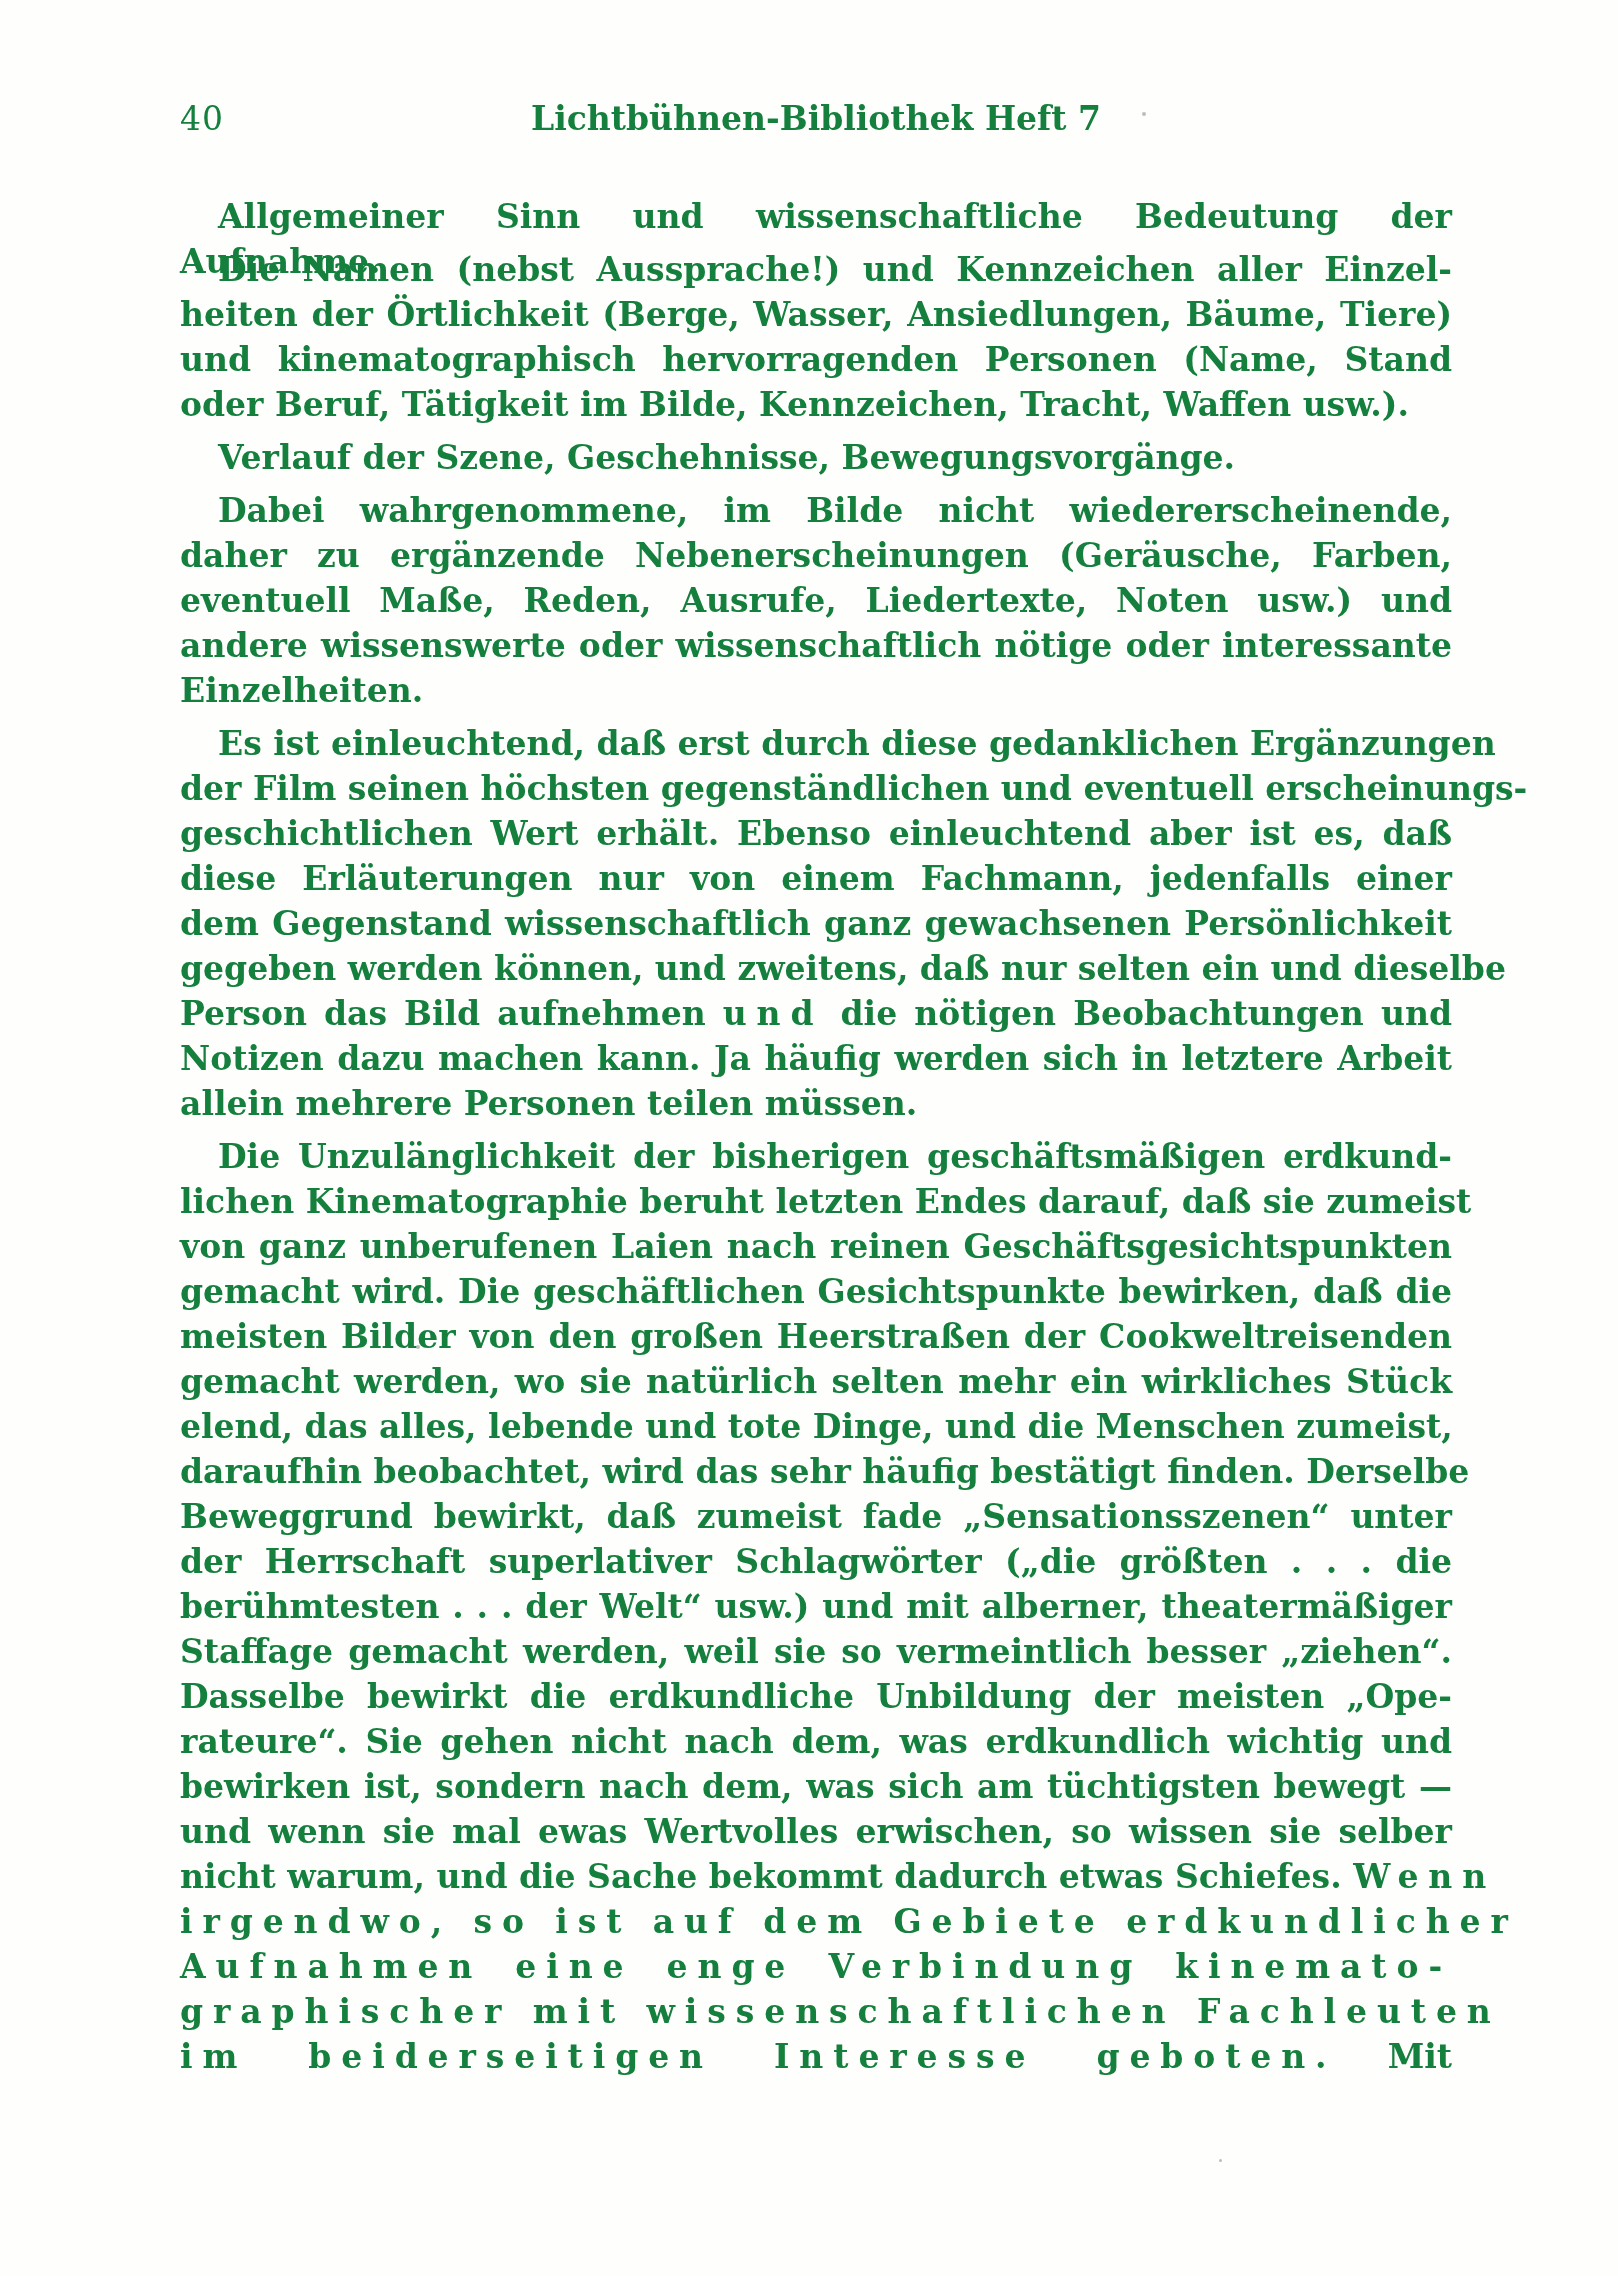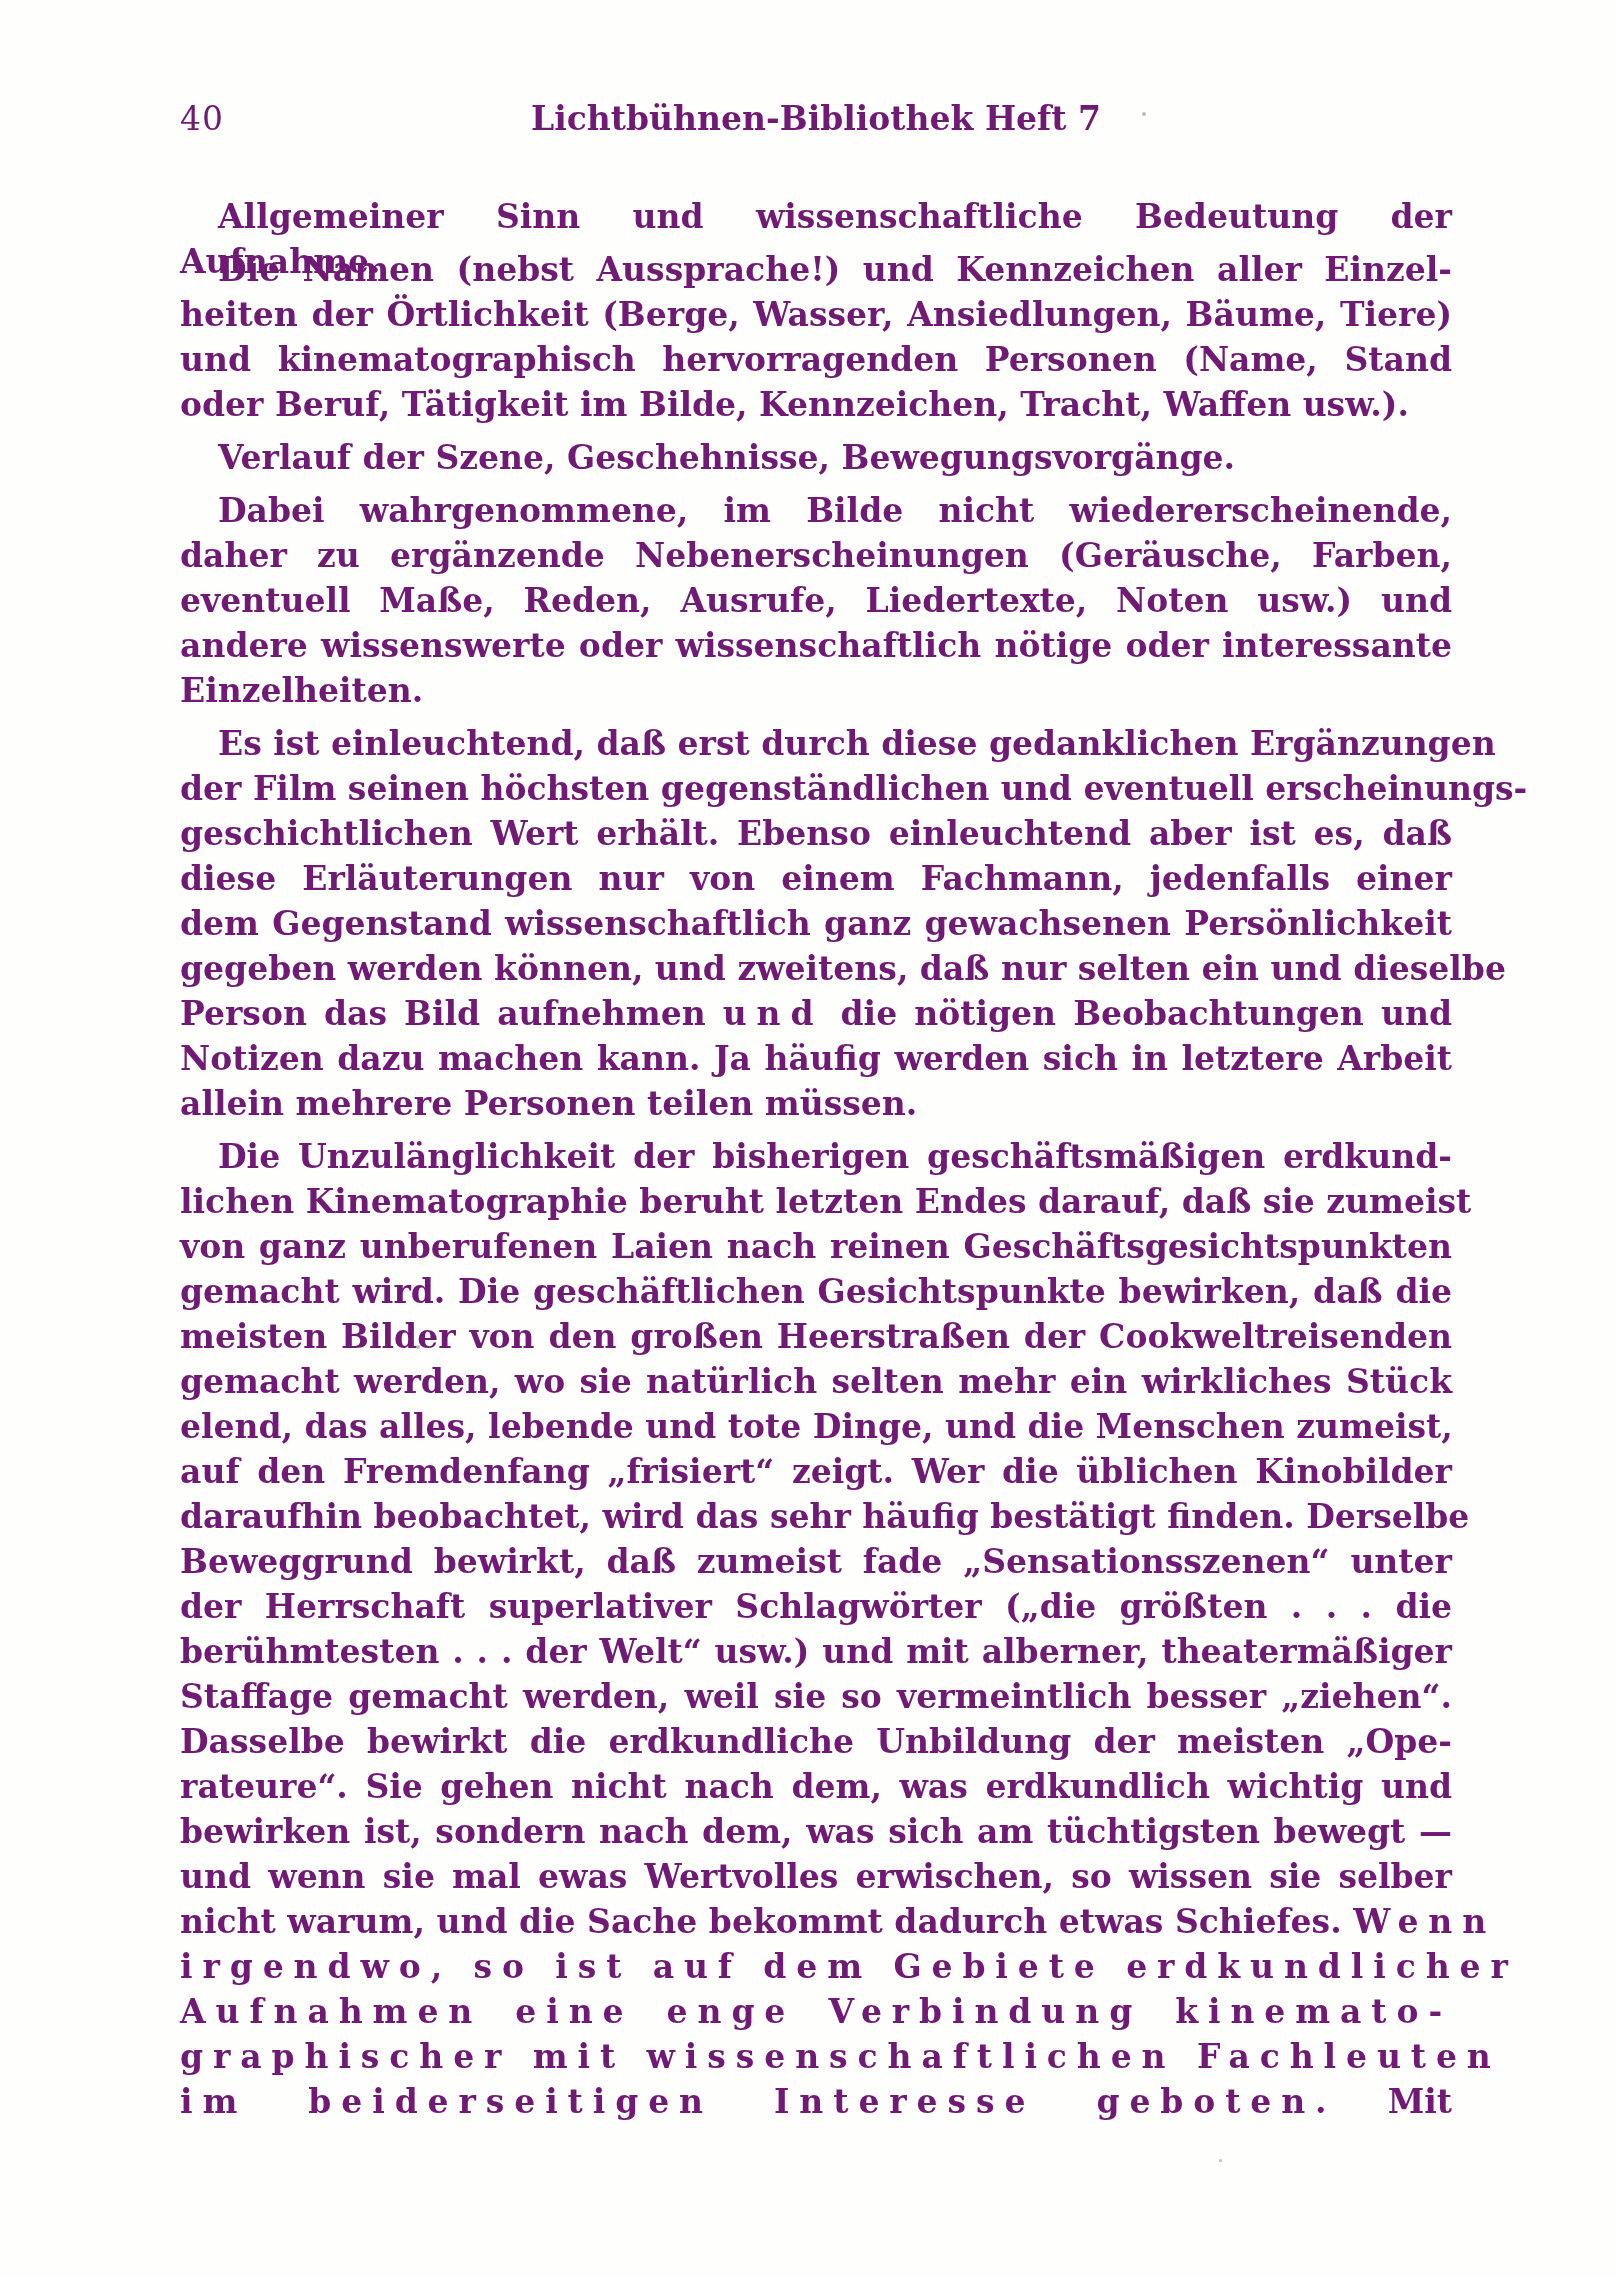--- a/index.html
+++ b/index.html
@@ -5,21 +5,21 @@
   html, body {
     margin: 0;
     padding: 0;
     background: #ffffff;
   }
   .page {
     position: relative;
     width: 1618px;
     height: 2276px;
     background: #fefefd;
-    color: #701a75;
+    color: #15803d;
     font-family: "DejaVu Serif", "Liberation Serif", serif;
     font-weight: bold;
     overflow: hidden;
   }
   .pagehead {
     position: absolute;
     top: 96px;
     left: 180px;
     width: 1272px;
     height: 46px;
@@ -105,21 +105,20 @@
       <div class="line"><span>Person das Bild aufnehmen </span><span class="sperr">und</span><span> die nötigen Beobachtungen und</span></div>
       <div class="line">Notizen dazu machen kann. Ja häufig werden sich in letztere Arbeit</div>
       <div class="line last">allein mehrere Personen teilen müssen.</div>
       <div class="line indent">Die Unzulänglichkeit der bisherigen geschäftsmäßigen erdkund-</div>
       <div class="line">lichen Kinematographie beruht letzten Endes darauf, daß sie zumeist</div>
       <div class="line">von ganz unberufenen Laien nach reinen Geschäftsgesichtspunkten</div>
       <div class="line">gemacht wird.  Die geschäftlichen Gesichtspunkte bewirken, daß die</div>
       <div class="line">meisten Bilder von den großen Heerstraßen der Cookweltreisenden</div>
       <div class="line">gemacht werden, wo sie natürlich selten mehr ein wirkliches Stück</div>
       <div class="line">elend, das alles, lebende und tote Dinge, und die Menschen zumeist,</div>
-      <div class="line">auf den Fremdenfang „frisiert“ zeigt.  Wer die üblichen Kinobilder</div>
       <div class="line">daraufhin beobachtet, wird das sehr häufig bestätigt finden.  Derselbe</div>
       <div class="line">Beweggrund bewirkt, daß zumeist fade „Sensationsszenen“ unter</div>
       <div class="line">der Herrschaft superlativer Schlagwörter („die größten . . . die</div>
       <div class="line">berühmtesten . . . der Welt“ usw.) und mit alberner, theatermäßiger</div>
       <div class="line">Staffage gemacht werden, weil sie so vermeintlich besser „ziehen“.</div>
       <div class="line">Dasselbe bewirkt die erdkundliche Unbildung der meisten „Ope-</div>
       <div class="line">rateure“.  Sie gehen nicht nach dem, was erdkundlich wichtig und</div>
       <div class="line">bewirken ist, sondern nach dem, was sich am tüchtigsten bewegt —</div>
       <div class="line">und wenn sie mal ewas Wertvolles erwischen, so wissen sie selber</div>
       <div class="line"><span>nicht warum, und die Sache bekommt dadurch etwas Schiefes.  </span><span class="sperr">Wenn</span></div>

